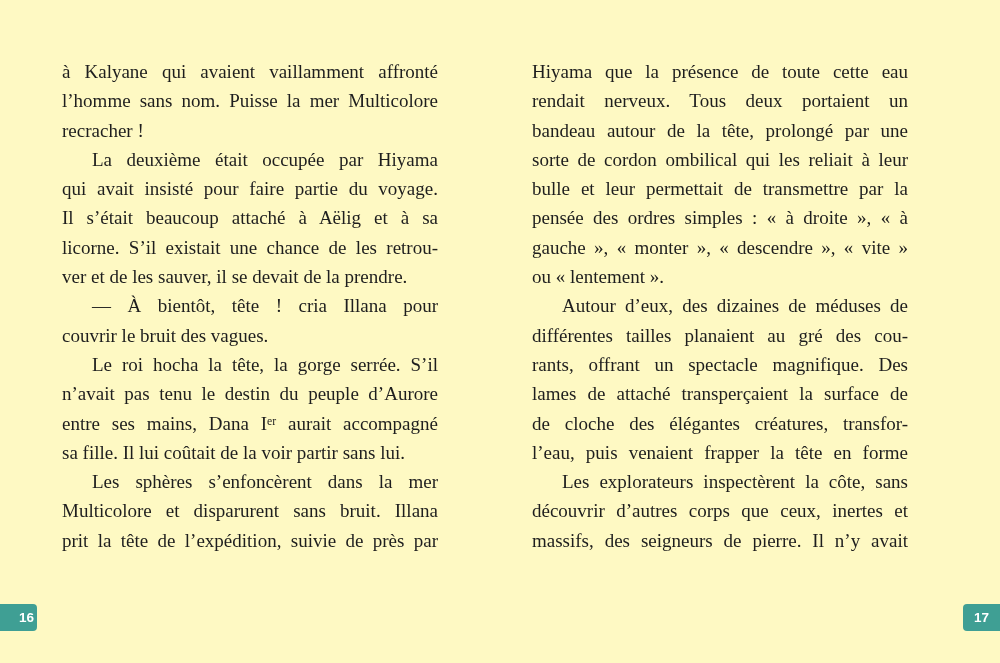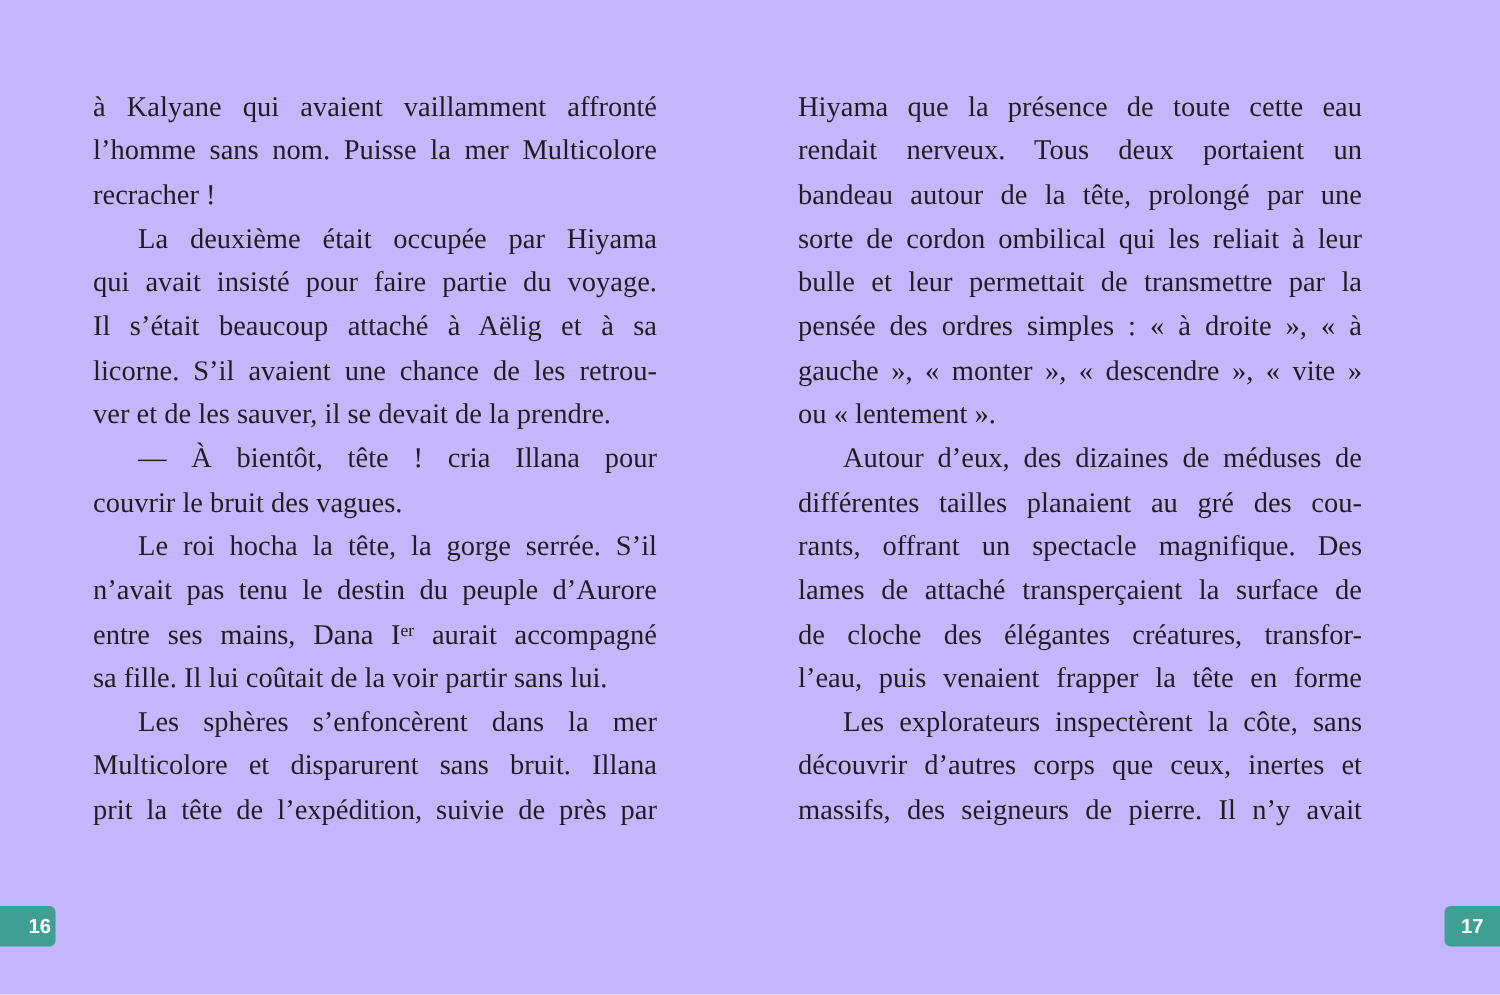--- a/index.html
+++ b/index.html
@@ -3,21 +3,21 @@
 <meta charset="utf-8">
 <style>
   * { margin: 0; padding: 0; box-sizing: border-box; }
   html, body {
     width: 1000px; height: 663px;
     background: #ffffff;
     font-family: "Liberation Serif", "DejaVu Serif", serif;
     color: #1e1e1e;
     overflow: hidden;
   }
-  .spread { position: relative; width: 1000px; height: 663px; background: #c4b5fd; }
+  .spread { position: relative; width: 1000px; height: 663px; background: #fef9c3; }
 
   .page-text {
     position: absolute;
     top: 57px;
     width: 376px;
     font-size: 19px;
   }
   .page-text.left  { left: 62px; }
   .page-text.right { left: 532px; }
 
@@ -63,21 +63,21 @@
 
 <div class="spread">
 
   <div class="page-text left" style="color: rgb(30, 30, 30);">
       <div class="line">à Kalyane qui avaient vaillamment affronté</div>
       <div class="line">l’homme sans nom. Puisse la mer Multicolore</div>
       <div class="line last">recracher !</div>
       <div class="line indent">La deuxième était occupée par Hiyama</div>
       <div class="line">qui avait insisté pour faire partie du voyage.</div>
       <div class="line">Il s’était beaucoup attaché à Aëlig et à sa</div>
-      <div class="line">licorne. S’il avaient une chance de les retrou-</div>
+      <div class="line">licorne. S’il existait une chance de les retrou-</div>
       <div class="line last">ver et de les sauver, il se devait de la prendre.</div>
       <div class="line indent">— À bientôt, tête ! cria Illana pour</div>
       <div class="line last">couvrir le bruit des vagues.</div>
       <div class="line indent">Le roi hocha la tête, la gorge serrée. S’il</div>
       <div class="line">n’avait pas tenu le destin du peuple d’Aurore</div>
       <div class="line">entre ses mains, Dana I<sup>er</sup> aurait accompagné</div>
       <div class="line last">sa fille. Il lui coûtait de la voir partir sans lui.</div>
       <div class="line indent">Les sphères s’enfoncèrent dans la mer</div>
       <div class="line">Multicolore et disparurent sans bruit. Illana</div>
       <div class="line">prit la tête de l’expédition, suivie de près par</div>

